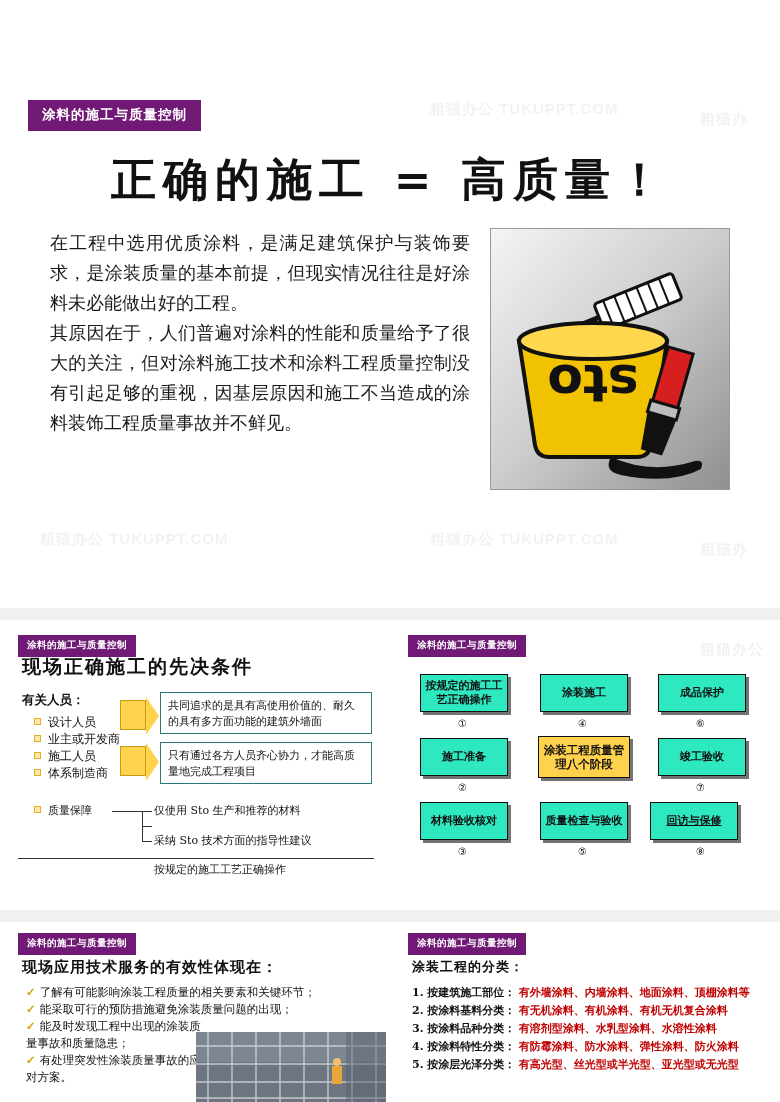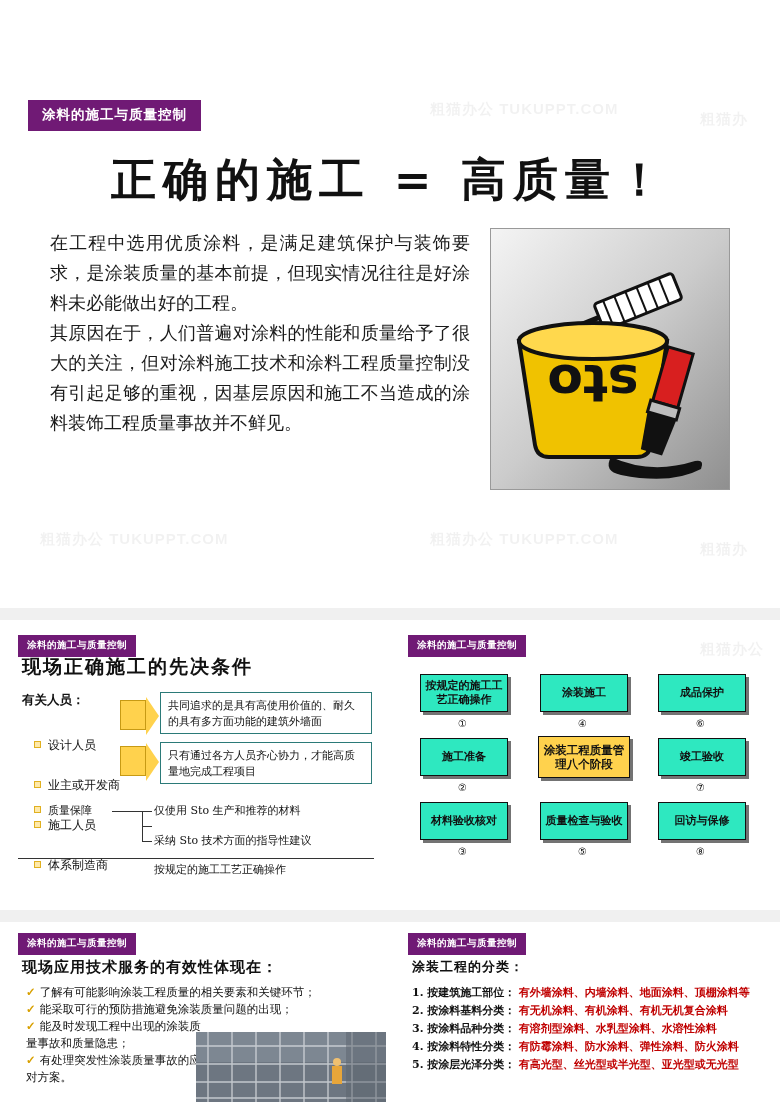--- a/index.html
+++ b/index.html
@@ -89,21 +89,21 @@
     position: absolute; font-size: 12.5px; font-weight: bold;
     color: #111; font-family: "DejaVu Serif", serif;
   }
   .sqbullet {
     display: inline-block; width: 7px; height: 7px;
     border: 1px solid #e0b020; background: #ffe9a8;
     margin-right: 7px; vertical-align: 1px;
   }
   .li {
     font-size: 12px; color: #111; line-height: 17px;
-    font-family: "DejaVu Serif", serif; white-space: nowrap; margin-top: 23px;
+    font-family: "DejaVu Serif", serif; white-space: nowrap;
   }
   .arrowbox {
     position: absolute;
     width: 26px; height: 30px;
     background: #ffd24d;
     border: 1px solid #c79a14;
   }
   .arrowbox:after {
     content:""; position:absolute; left: 25px; top: -4px;
     border-top: 19px solid transparent;
@@ -296,21 +296,21 @@
 
   <div class="flowbox" style="left:268px; top:118px;">竣工验收</div>
   <div class="flownum" style="left:306px; top:162px;">⑦</div>
 
   <div class="flowbox" style="left:30px; top:182px;">材料验收核对</div>
   <div class="flownum" style="left:68px; top:226px;">③</div>
 
   <div class="flowbox" style="left:150px; top:182px;">质量检查与验收</div>
   <div class="flownum" style="left:188px; top:226px;">⑤</div>
 
-  <div class="flowbox" style="left:268px; top:182px;">回访与保修</div>
+  <div class="flowbox" style="left:260px; top:182px;text-decoration:underline;">回访与保修</div>
   <div class="flownum" style="left:306px; top:226px;">⑧</div>
 </div>
 
 <div class="slide4">
   <div style="position:absolute;left:18px;top:10px;">
     <span class="hdrtag small">涂料的施工与质量控制</span>
   </div>
 
   <div class="s4title">现场应用技术服务的有效性体现在：</div>
 

